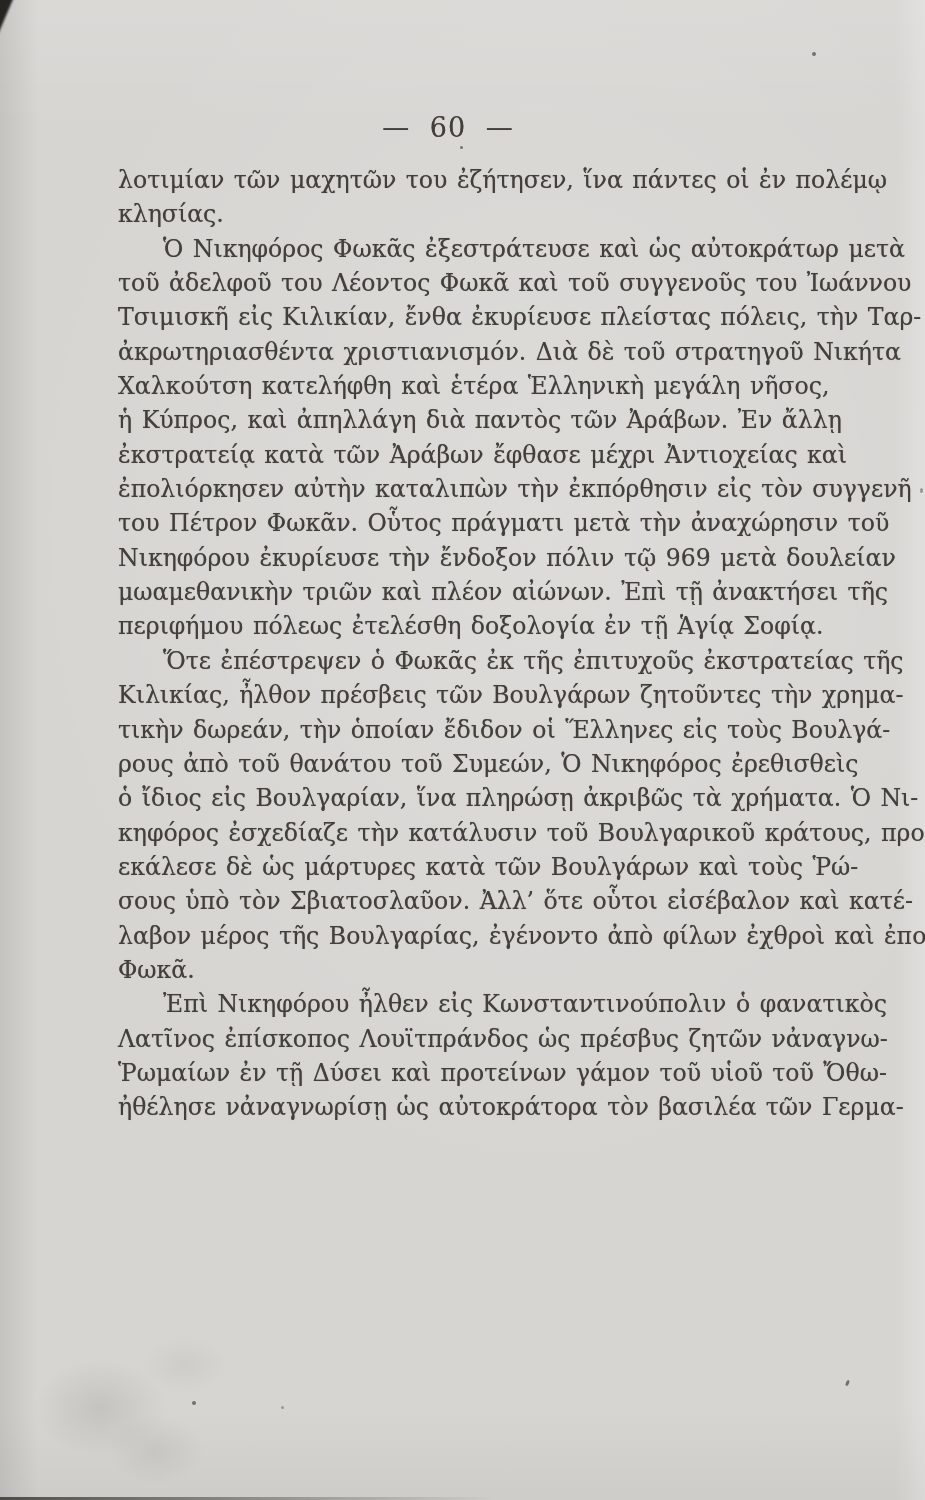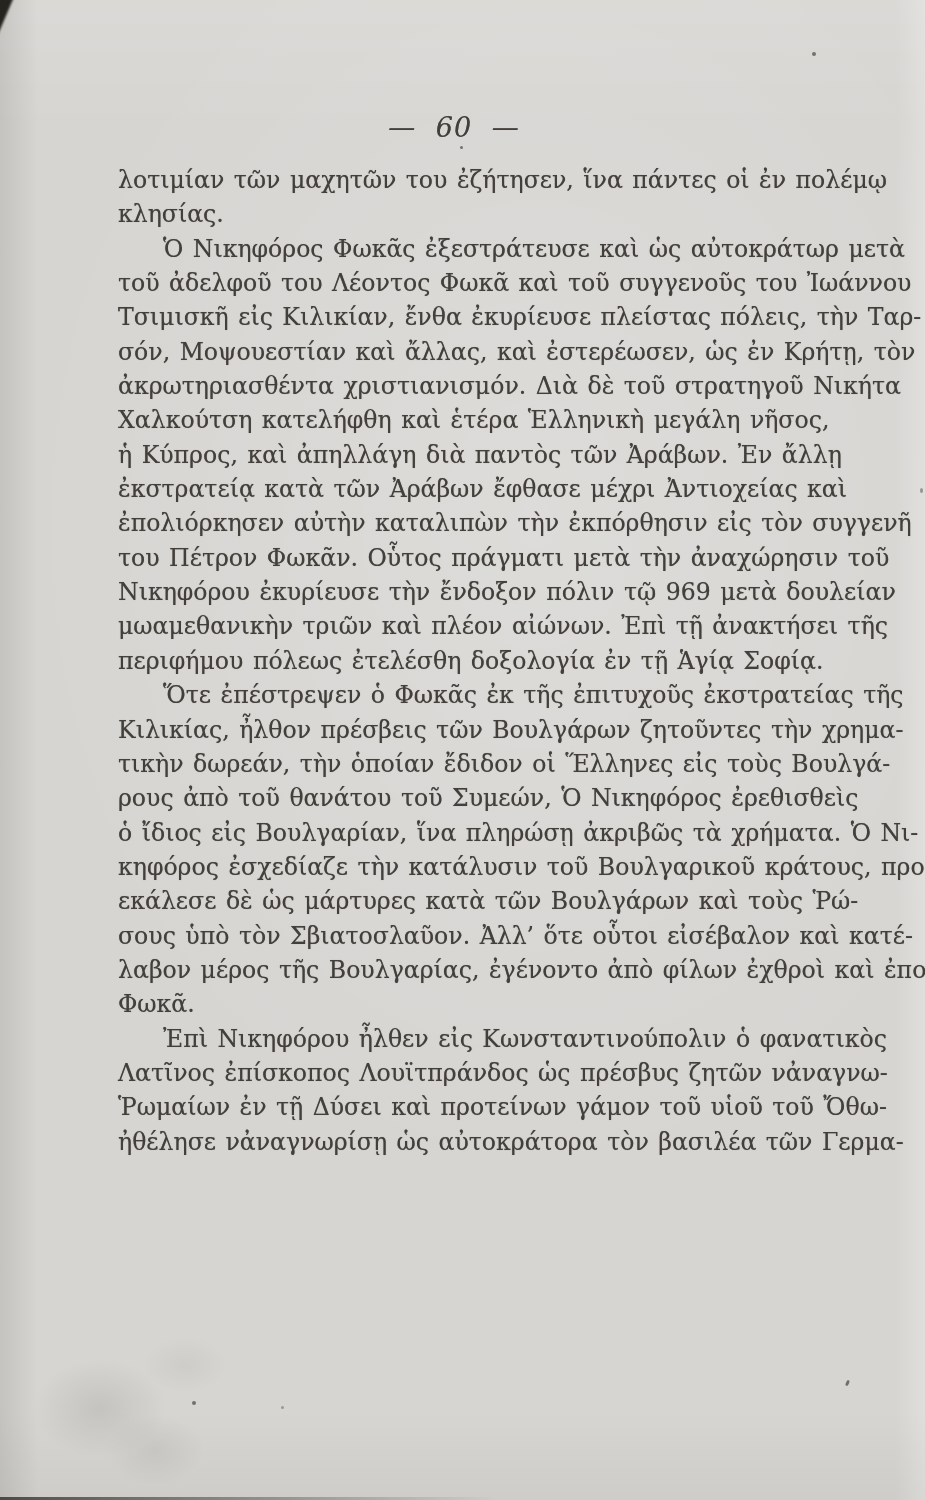--- a/index.html
+++ b/index.html
@@ -23,28 +23,27 @@
       linear-gradient(90deg, rgba(75,73,68,0.13), rgba(75,73,68,0) 38px),
       linear-gradient(270deg, rgba(255,255,255,0.22), rgba(255,255,255,0) 30px),
       linear-gradient(180deg, rgba(255,255,255,0.10), rgba(255,255,255,0) 130px),
       linear-gradient(0deg, rgba(110,108,102,0.08), rgba(110,108,102,0) 90px);
     background-color: var(--paper);
     font-family: "DejaVu Serif", "Liberation Serif", serif;
     color: var(--ink);
   }
   .page-number {
     position: absolute;
-    top: 112px; left: 103px; width: 702px;
+    top: 112px; left: 97px; width: 702px;
     text-align: center;
     font-size: 27px;
     word-spacing: 10px;
     letter-spacing: 1px;
     color: var(--ink);
     text-shadow: 0 0 0.6px rgba(67,64,59,0.65);
-    font-style: italic;
   }
   .text-block {
     position: absolute;
     top: 163px; left: 102px; width: 703px;
     font-size: 23.6px;
     line-height: 34.35px;
     word-spacing: 2px;
     color: var(--ink);
     text-shadow: 0 0 0.7px rgba(67,64,59,0.6);
     margin-left: 16px;
@@ -95,21 +94,20 @@
   <div class="corner-tear"></div>
 
   <div class="page-number">— 60 —</div>
 
   <div class="text-block">
       <div class="line">λοτιμίαν τῶν μαχητῶν του ἐζήτησεν, ἵνα πάντες οἱ ἐν πολέμῳ</div>
       <div class="line eop">κλησίας.</div>
       <div class="line indent">Ὁ Νικηφόρος Φωκᾶς ἐξεστράτευσε καὶ ὡς αὐτοκράτωρ μετὰ</div>
       <div class="line">τοῦ ἀδελφοῦ του Λέοντος Φωκᾶ καὶ τοῦ συγγενοῦς του Ἰωάννου</div>
       <div class="line">Τσιμισκῆ εἰς Κιλικίαν, ἔνθα ἐκυρίευσε πλείστας πόλεις, τὴν Ταρ-</div>
-      <div class="line">σόν, Μοψουεστίαν καὶ ἄλλας, καὶ ἐστερέωσεν, ὡς ἐν Κρήτῃ, τὸν</div>
       <div class="line">ἀκρωτηριασθέντα χριστιανισμόν. Διὰ δὲ τοῦ στρατηγοῦ Νικήτα</div>
       <div class="line">Χαλκούτση κατελήφθη καὶ ἑτέρα Ἑλληνικὴ μεγάλη νῆσος,</div>
       <div class="line">ἡ Κύπρος, καὶ ἀπηλλάγη διὰ παντὸς τῶν Ἀράβων. Ἐν ἄλλῃ</div>
       <div class="line">ἐκστρατείᾳ κατὰ τῶν Ἀράβων ἔφθασε μέχρι Ἀντιοχείας καὶ</div>
       <div class="line">ἐπολιόρκησεν αὐτὴν καταλιπὼν τὴν ἐκπόρθησιν εἰς τὸν συγγενῆ</div>
       <div class="line">του Πέτρον Φωκᾶν. Οὗτος πράγματι μετὰ τὴν ἀναχώρησιν τοῦ</div>
       <div class="line">Νικηφόρου ἐκυρίευσε τὴν ἔνδοξον πόλιν τῷ 969 μετὰ δουλείαν</div>
       <div class="line">μωαμεθανικὴν τριῶν καὶ πλέον αἰώνων. Ἐπὶ τῇ ἀνακτήσει τῆς</div>
       <div class="line eop">περιφήμου πόλεως ἐτελέσθη δοξολογία ἐν τῇ Ἁγίᾳ Σοφίᾳ.</div>
       <div class="line indent">Ὅτε ἐπέστρεψεν ὁ Φωκᾶς ἐκ τῆς ἐπιτυχοῦς ἐκστρατείας τῆς</div>

